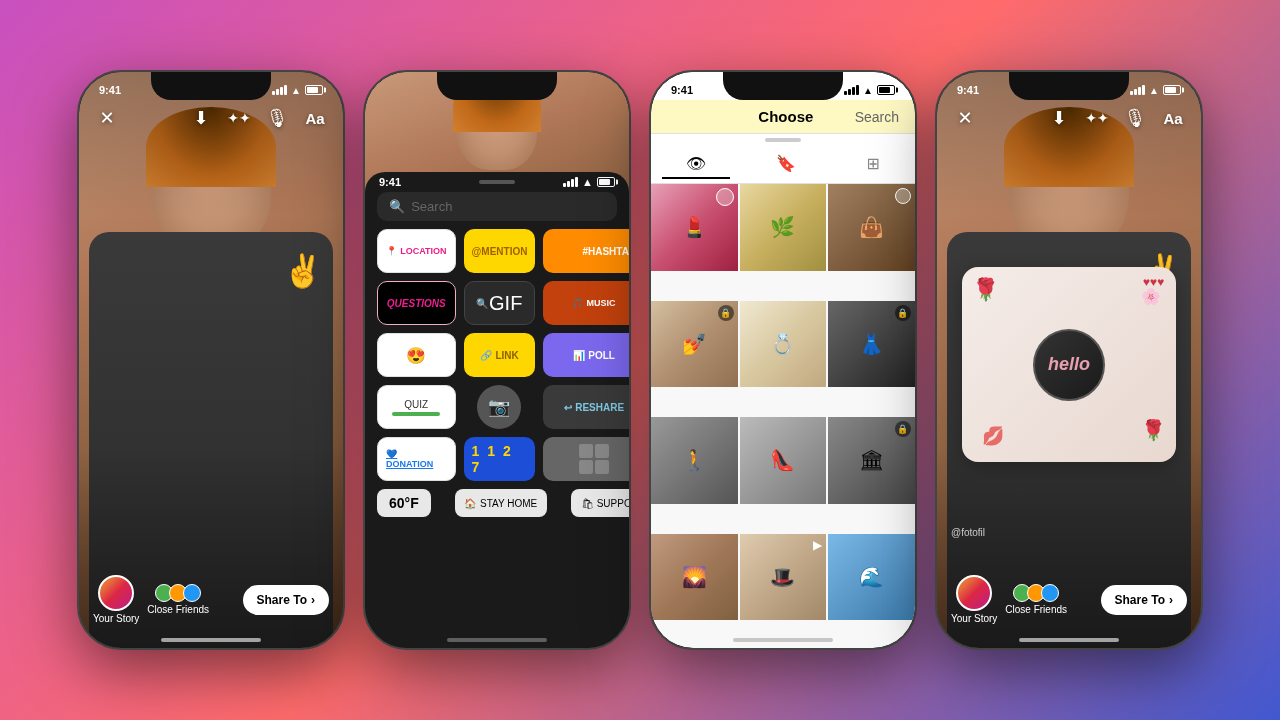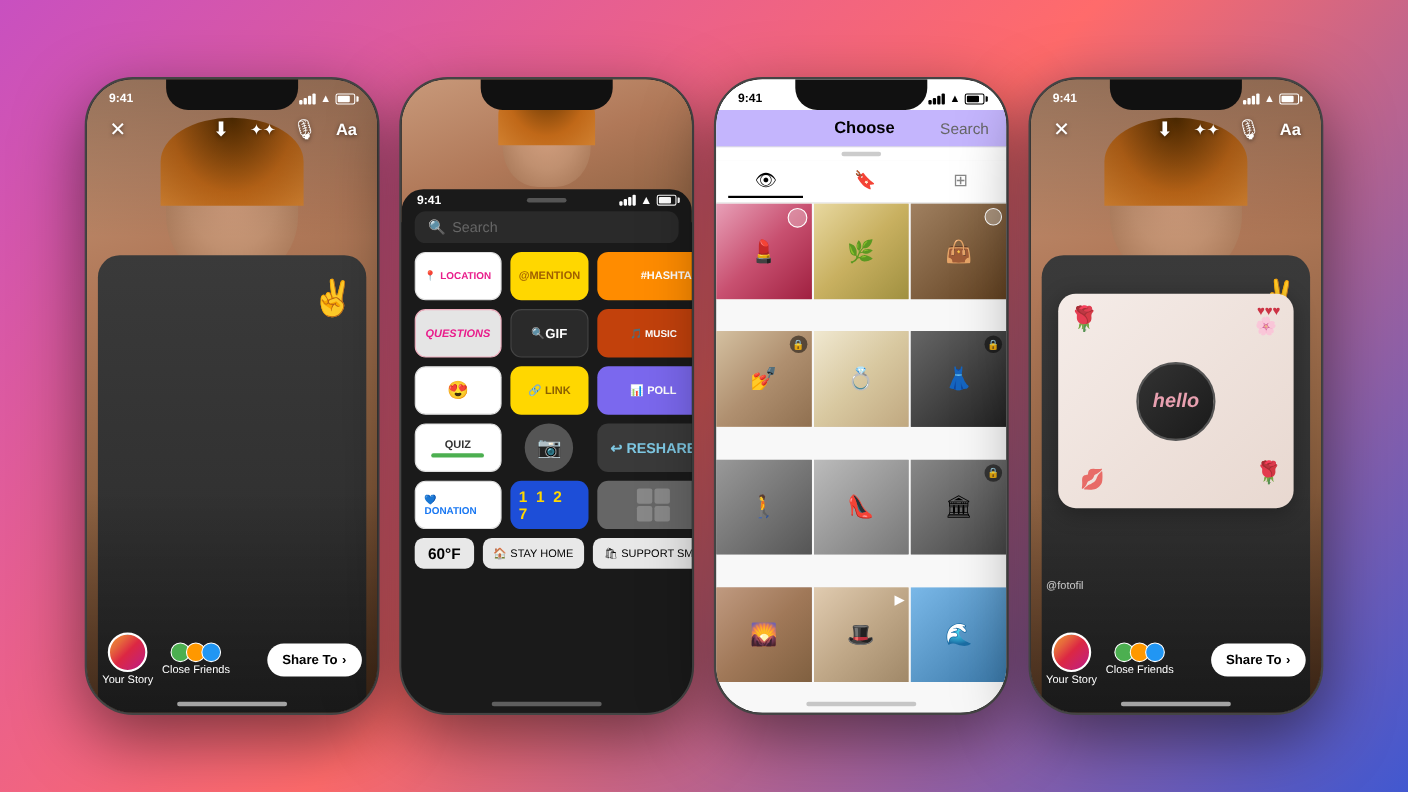--- a/index.html
+++ b/index.html
@@ -214,21 +214,21 @@
     .sticker-mention {
       background: #ffd700;
       color: #a06000;
     }
     .sticker-hashtag {
       background: #ff8c00;
       color: white;
       padding-left: 39px;
     }
     .sticker-questions {
-      background: #e5e5e5;
+      background: #000000;
       color: #e91e8c;
       border: 1.5px solid #f0b0c0;
       font-style: italic;
     }
     .sticker-gif {
       background: #2a2a2a;
       color: white;
       border: 1.5px solid #444;
     }
     .sticker-music {
@@ -268,36 +268,37 @@
     }
     .sticker-reshare {
       background: #3a3a3a;
       color: #7ec8e3;
     }
     .sticker-donation {
       background: white;
       color: #1877f2;
       border: 1px solid #ddd;
       font-size: 10px;
+      text-decoration: underline;
     }
     .sticker-countdown {
       background: #666;
       color: white;
       font-size: 9px;
     }
     .sticker-number {
       background: #1d4ed8;
       color: #ffd700;
       font-size: 18px;
       font-weight: 900;
       letter-spacing: -2px;
     }
     .sticker-bottom-row {
       display: flex;
-      gap: 8px;
+      gap: 24px;
       padding: 8px 12px;
       overflow-x: hidden;
     }
     .bottom-sticker {
       background: rgba(255,255,255,0.9);
       border-radius: 8px;
       padding: 6px 10px;
       font-size: 10px;
       white-space: nowrap;
       display: flex;
@@ -467,45 +468,45 @@
         </div>
         <div class="sticker-item sticker-hashtag">
           <span style="font-size:10px;font-weight:800;">#HASHTAG</span>
         </div>
 
         <div class="sticker-item sticker-questions">
           <span style="font-size:10px;">QUESTIONS</span>
         </div>
         <div class="sticker-item sticker-gif">
           <span style="font-size:10px;">🔍</span>
-            <span style="font-size:12px;font-weight:700;">GIF</span>
+            <span style="font-size:20px;font-weight:400;">GIF</span>
         </div>
         <div class="sticker-item sticker-music">
           <span style="font-size:9px;">🎵 MUSIC</span>
         </div>
 
         <div class="sticker-item sticker-emoji">
           😍
         </div>
         <div class="sticker-item sticker-link">
           <span style="font-size:10px;">🔗 LINK</span>
         </div>
         <div class="sticker-item sticker-poll">
           <span style="font-size:10px;">📊 POLL</span>
         </div>
 
         <div class="sticker-item sticker-quiz">
-          <span style="font-size:10px;font-weight:700;">QUIZ</span>
+          <span style="font-size:10px;font-weight:400;">QUIZ</span>
           <div style="width:80%;height:4px;background:#4caf50;border-radius:2px;"></div>
         </div>
         <div style="display:flex;align-items:center;justify-content:center;">
           <div class="sticker-camera">📷</div>
         </div>
         <div class="sticker-item sticker-reshare">
-          <span style="font-size:13px;">↩ RESHARE</span>
+          <span style="font-size:10px;">↩ RESHARE</span>
         </div>
 
         <div class="sticker-item sticker-donation">
           <span style="font-size:9px;">💙 DONATION</span>
         </div>
         <div class="sticker-item sticker-number">
           <span style="font-size:14px;font-weight:900;letter-spacing:2px;">1 1 2 7</span>
         </div>
         <div class="sticker-item sticker-countdown">
           <div style="display:grid;grid-template-columns:1fr 1fr;gap:2px;">
@@ -548,21 +549,21 @@
         <span style="font-size:10px;color:#000;">▲</span>
         <div style="width:18px;height:10px;border:1.5px solid #000;border-radius:2px;display:flex;align-items:center;position:relative;">
           <div style="width:70%;height:6px;background:#000;border-radius:1px;margin-left:1px;"></div>
           <div style="position:absolute;right:-4px;top:50%;transform:translateY(-50%);width:2px;height:5px;background:#000;border-radius:0 1px 1px 0;"></div>
         </div>
       </div>
     </div>
 
     <div style="position:absolute;top:28px;left:0;right:0;bottom:0;display:flex;flex-direction:column;">
 
-      <div style="display:flex;justify-content:space-between;align-items:center;padding:8px 16px;background:#c4b5fd;border-bottom:1px solid #e0e0e0;">
+      <div style="display:flex;justify-content:space-between;align-items:center;padding:8px 16px;background:#fef9c3;border-bottom:1px solid #e0e0e0;">
         <div style="width:50px;"></div>
         <span style="font-size:15px;font-weight:600;">Choose</span>
         <span style="font-size:14px;color:#666;">Search</span>
       </div>
 
       <div style="display:flex;justify-content:center;padding:4px 0;background:white;">
         <div style="width:36px;height:4px;background:#ccc;border-radius:2px;"></div>
       </div>
 
       <div style="display:flex;justify-content:space-around;padding:4px 0;background:white;border-bottom:1px solid #e0e0e0;">

